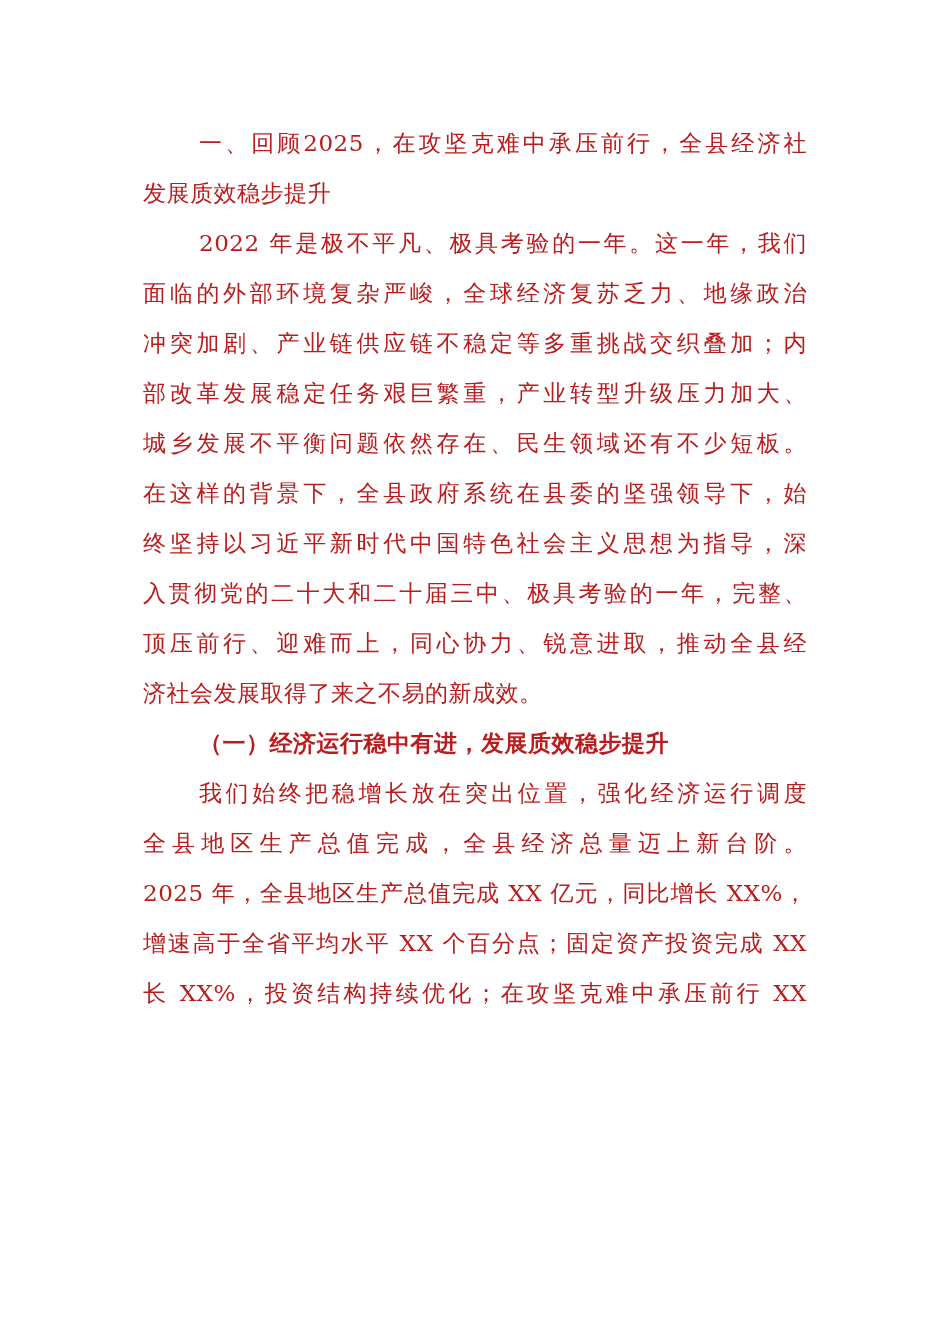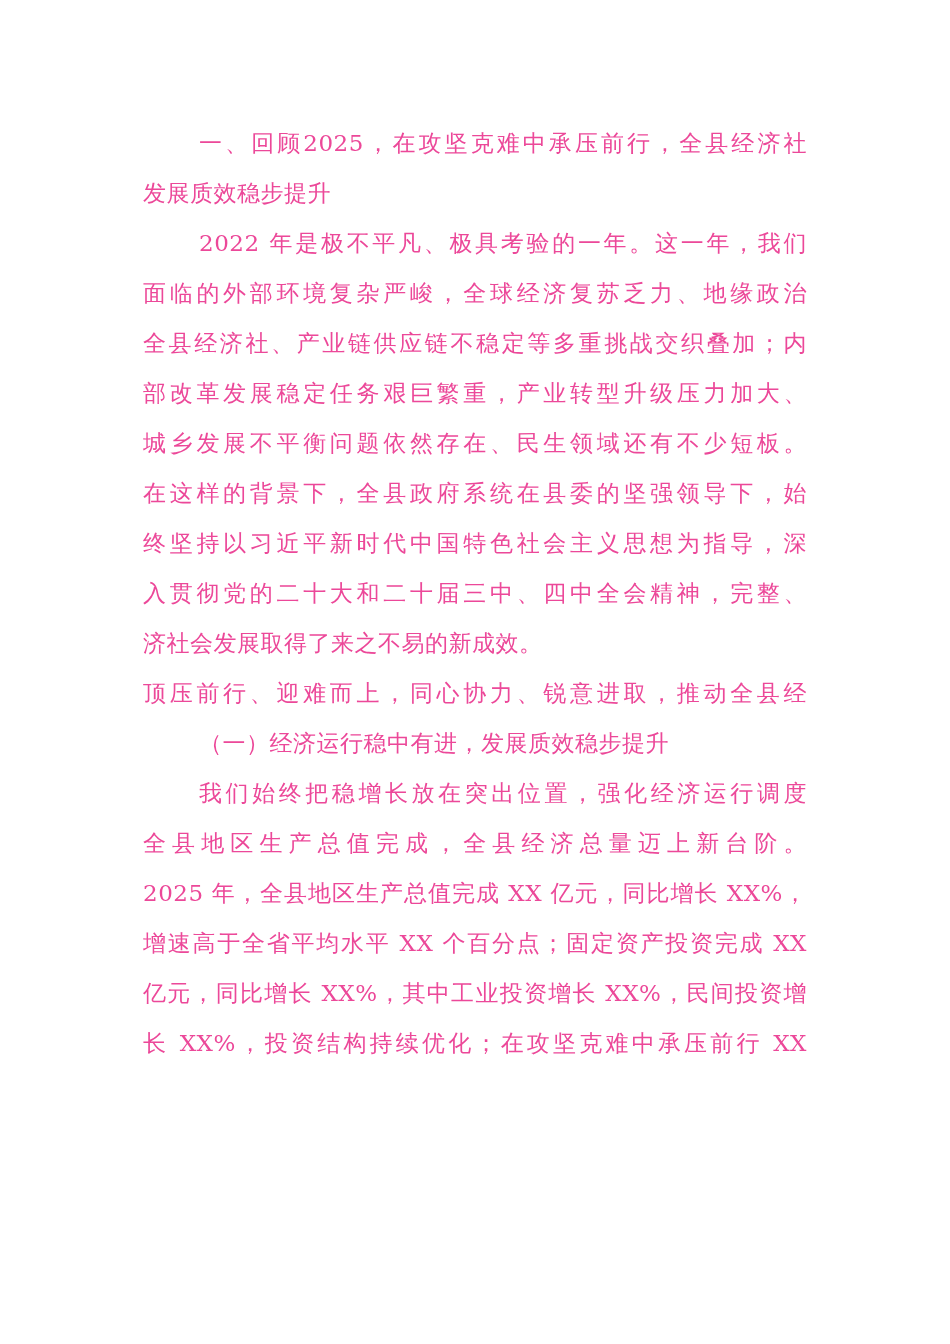--- a/index.html
+++ b/index.html
@@ -21,73 +21,73 @@
       height: 1344px;
       background: #ffffff;
     }
     .text-block {
       position: absolute;
       left: 143px;
       top: 118px;
       width: 664px;
       font-family: "DejaVu Serif", "Liberation Serif", serif;
       font-size: 23px;
-      color: #ec4899;
+      color: #b91c1c;
     }
     .line {
       display: block;
       height: 50px;
       line-height: 50px;
       white-space: nowrap;
       text-align: justify;
       text-align-last: justify;
       letter-spacing: 0.5px;
     }
     .line.last {
       text-align-last: left;
     }
     .line.indent {
       padding-left: 56px;
     }
     .line.sub-indent {
       padding-left: 56px;
       text-align-last: left;
+      font-weight: bold;
     }
   </style>
 </head>
 <body>
 
 <div class="page">
   <div class="text-block">
 
     <div>
       <span class="line indent">一、回顾2025，在攻坚克难中承压前行，全县经济社</span>
       <span class="line last">发展质效稳步提升</span>
     </div>
 
     <div>
       <span class="line indent">2022 年是极不平凡、极具考验的一年。这一年，我们</span>
       <span class="line">面临的外部环境复杂严峻，全球经济复苏乏力、地缘政治</span>
-      <span class="line">全县经济社、产业链供应链不稳定等多重挑战交织叠加；内</span>
+      <span class="line">冲突加剧、产业链供应链不稳定等多重挑战交织叠加；内</span>
       <span class="line">部改革发展稳定任务艰巨繁重，产业转型升级压力加大、</span>
       <span class="line">城乡发展不平衡问题依然存在、民生领域还有不少短板。</span>
       <span class="line">在这样的背景下，全县政府系统在县委的坚强领导下，始</span>
       <span class="line">终坚持以习近平新时代中国特色社会主义思想为指导，深</span>
-      <span class="line">入贯彻党的二十大和二十届三中、四中全会精神，完整、</span>
+      <span class="line">入贯彻党的二十大和二十届三中、极具考验的一年，完整、</span>
+      <span class="line">顶压前行、迎难而上，同心协力、锐意进取，推动全县经</span>
       <span class="line last">济社会发展取得了来之不易的新成效。</span>
-      <span class="line">顶压前行、迎难而上，同心协力、锐意进取，推动全县经</span>
     </div>
 
     <div>
       <span class="line sub-indent">（一）经济运行稳中有进，发展质效稳步提升</span>
     </div>
 
     <div>
       <span class="line indent">我们始终把稳增长放在突出位置，强化经济运行调度</span>
       <span class="line">全县地区生产总值完成，全县经济总量迈上新台阶。</span>
       <span class="line">2025 年，全县地区生产总值完成 XX 亿元，同比增长 XX%，</span>
       <span class="line">增速高于全省平均水平 XX 个百分点；固定资产投资完成 XX</span>
-      <span class="line">亿元，同比增长 XX%，其中工业投资增长 XX%，民间投资增</span>
       <span class="line">长 XX%，投资结构持续优化；在攻坚克难中承压前行 XX</span>
     </div>
 
   </div>
 </div>
 
 </body></html>

